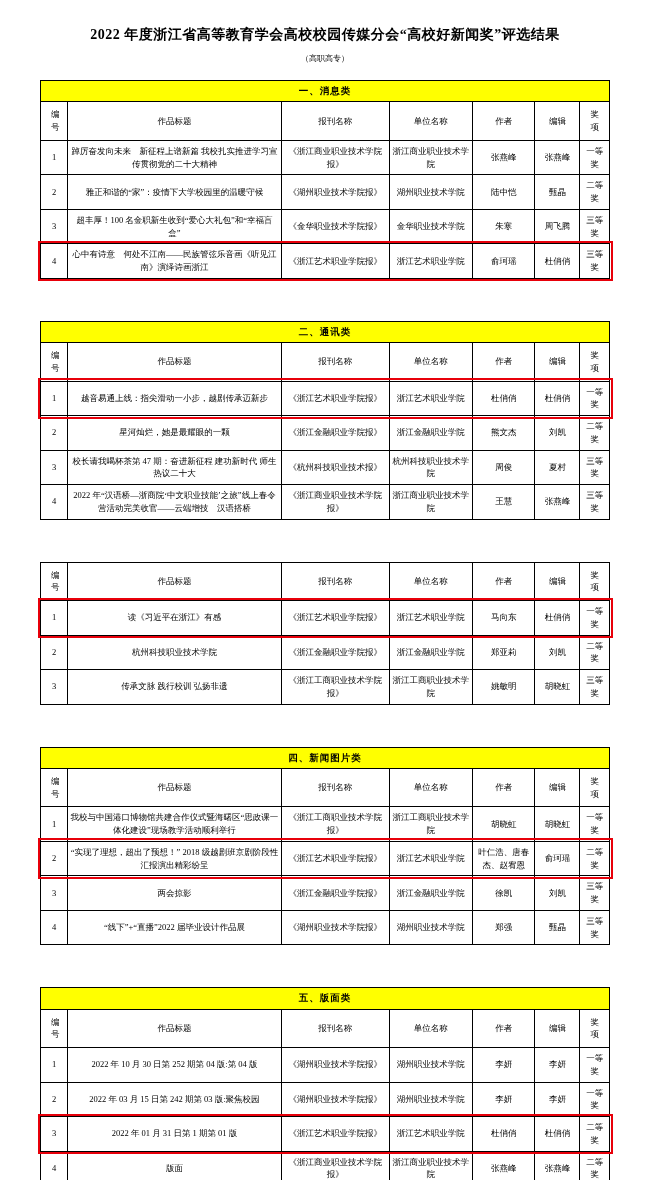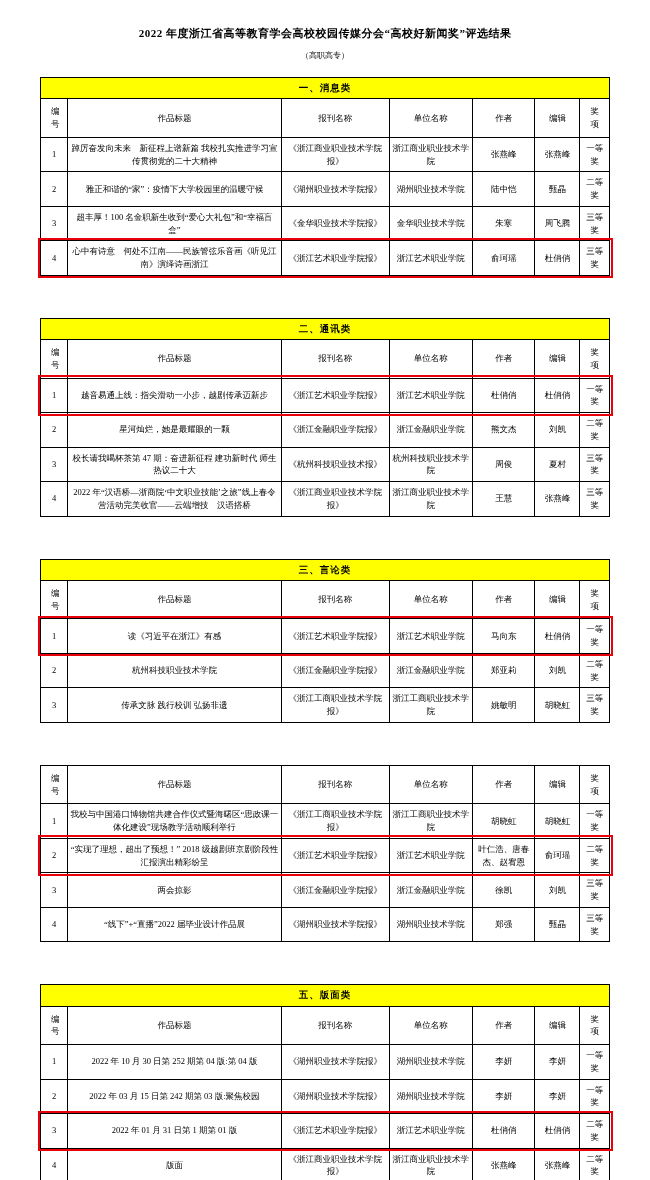--- a/index.html
+++ b/index.html
@@ -3,21 +3,21 @@
 <meta charset="utf-8">
 <style>
   :root{ --hl:#e8000a; --band:#ffff00; }
   html,body{ margin:0; padding:0; }
   body{
     width:650px; min-height:1180px; background:#ffffff; color:#000;
     font-family:"Liberation Serif","DejaVu Serif",serif;
   }
   .page{ padding-left:40px; padding-right:40px; box-sizing:border-box; }
   #page-1{ padding-top:26px; padding-bottom:22px; }
-  h1{ font-size:11px; font-weight:bold; text-align:center; margin:0 0 9px 0; letter-spacing:0.5px; }
+  h1{ font-size:14px; font-weight:bold; text-align:center; margin:0 0 9px 0; letter-spacing:0.5px; }
   .subtitle{ font-size:8px; text-align:center; margin:0 0 16px 0; }
   section.award-table{ margin:0 0 42px 0; }
   #page-1 section.award-table:last-child{ margin-bottom:20px; }
   table{ width:100%; border-collapse:collapse; table-layout:fixed;border-radius:25px; }
   th,td{
     border:1px solid #000; font-size:8.5px; font-weight:normal;
     text-align:center; vertical-align:middle; padding:4px 2px; line-height:1.5;
     word-break:break-all; overflow-wrap:break-word;
   }
   thead tr.band th{
@@ -173,23 +173,20 @@
       <colgroup>
         <col class="c-no">
               <col class="c-title">
               <col class="c-paper">
         <col class="c-unit">
               <col class="c-author">
               <col class="c-editor">
               <col class="c-award">
       </colgroup>
       <thead>
-        <tr class="band">
-          <th colspan="7" class="section-title">三、言论类</th>
-        </tr>
         <tr class="cols">
                 <th>编号</th>
                 <th>作品标题</th>
                 <th>报刊名称</th>
                 <th>单位名称</th>
                 <th>作者</th>
                 <th>编辑</th>
                 <th>奖项</th>
               </tr>
       </thead>
@@ -230,20 +227,23 @@
       <colgroup>
         <col class="c-no">
               <col class="c-title">
               <col class="c-paper">
         <col class="c-unit">
               <col class="c-author">
               <col class="c-editor">
               <col class="c-award">
       </colgroup>
       <thead>
+        <tr class="band">
+          <th colspan="7" class="section-title">四、新闻图片类</th>
+        </tr>
         <tr class="cols">
                 <th>编号</th>
                 <th>作品标题</th>
                 <th>报刊名称</th>
                 <th>单位名称</th>
                 <th>作者</th>
                 <th>编辑</th>
                 <th>奖项</th>
               </tr>
       </thead>

